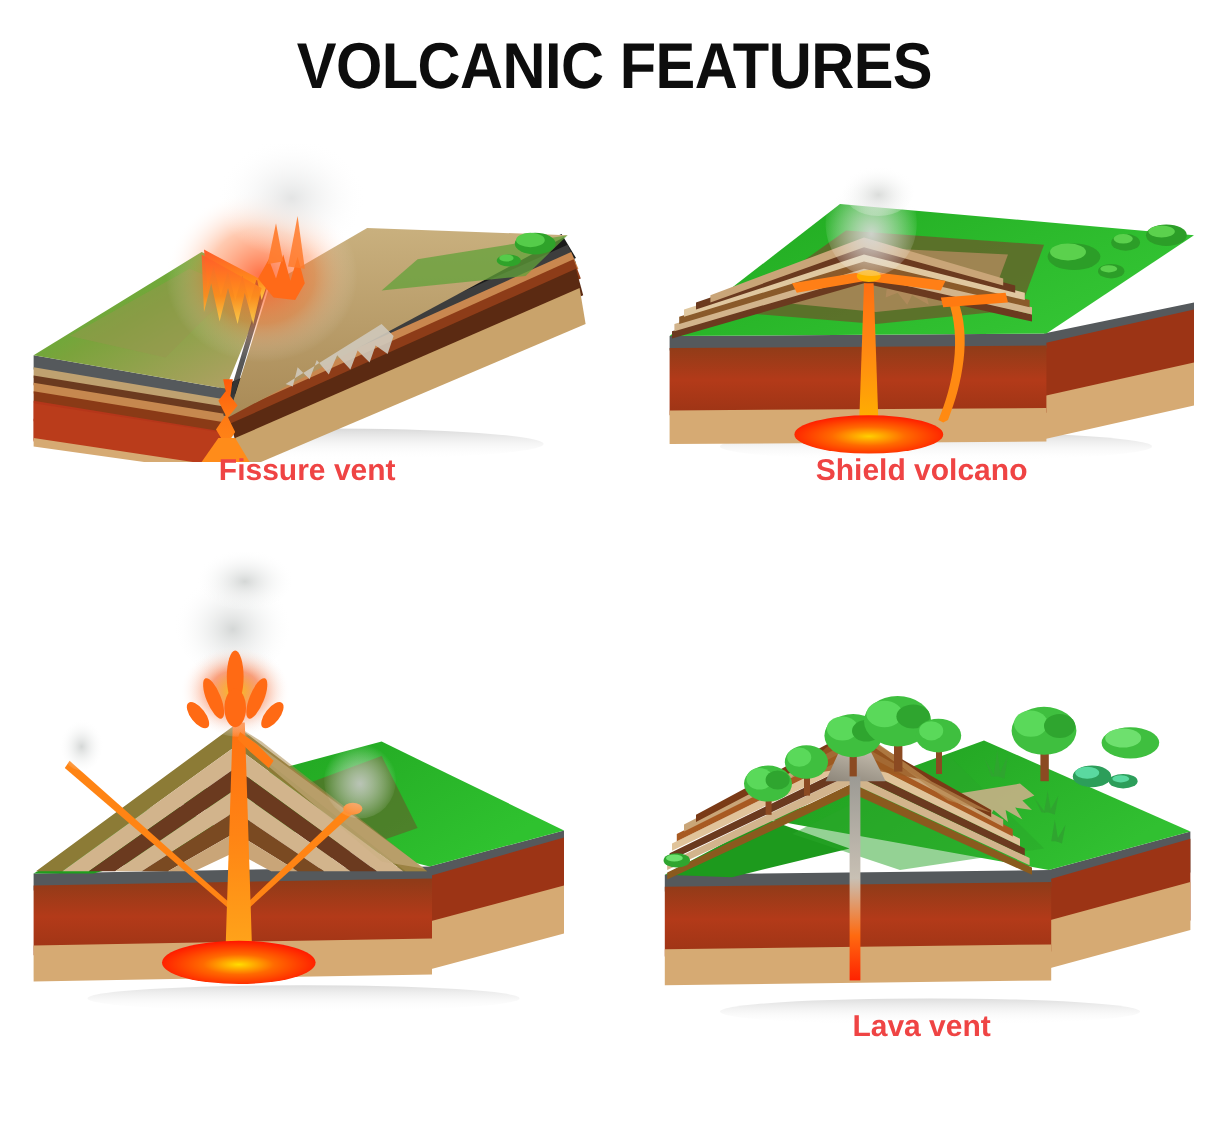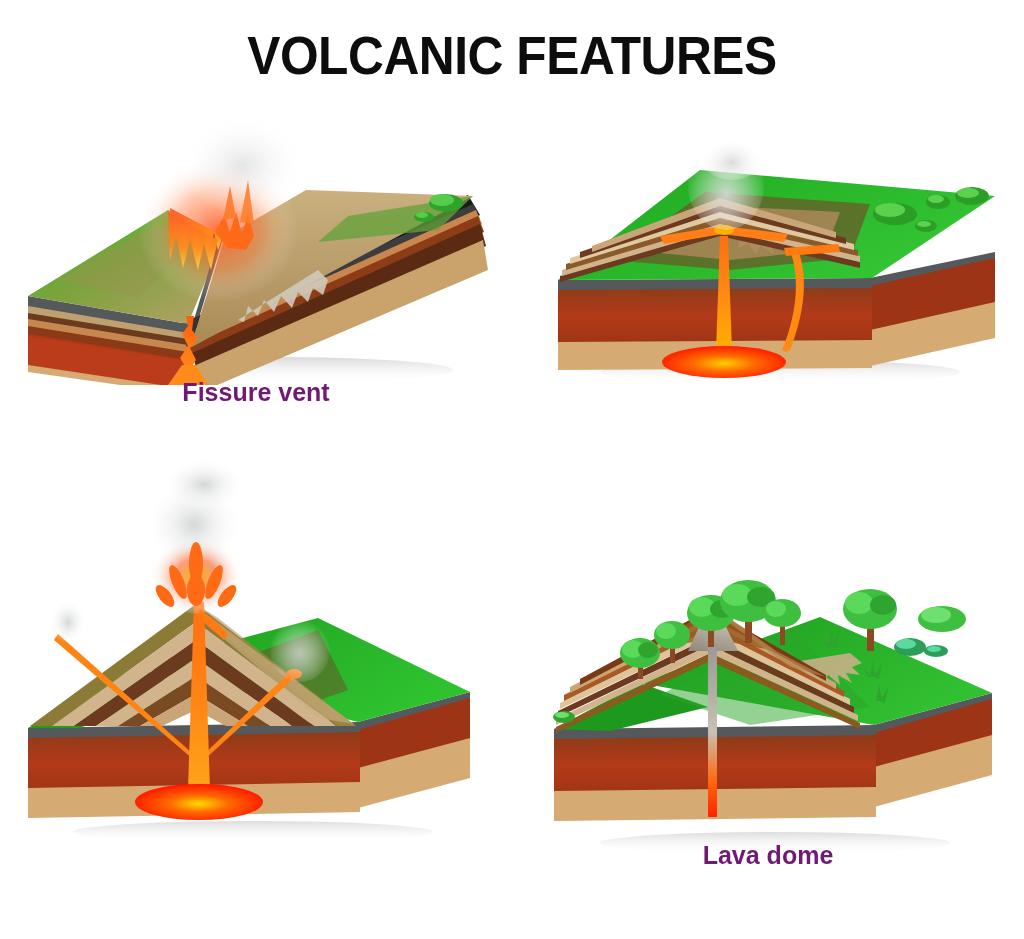--- a/index.html
+++ b/index.html
@@ -9,21 +9,21 @@
   .page{position:relative;width:933px;height:939px;background:#fff;}
 
   .title{position:absolute;top:24px;left:0;width:1024px;text-align:center;
          font-size:54px;font-weight:bold;color:#0d0d0d;letter-spacing:-0.5px;
          font-stretch:condensed;transform:scaleX(0.92);transform-origin:center top;}
 
   .panel{position:absolute;}
   .panel svg{display:block;}
 
   .caption{position:absolute;width:100%;text-align:center;
-           font-size:25px;font-weight:bold;color:#701a75;}
+           font-size:25px;font-weight:bold;color:#ef4444;}
   .cap-fissure{left:0;top:378px;width:512px;}
   .cap-shield{left:512px;top:378px;width:512px;}
   .cap-strato{left:0;top:841px;width:512px;}
   .cap-dome{left:512px;top:841px;width:512px;}
 </style>
 </head>
 <body>
 
 <div class="page">
 
@@ -208,20 +208,21 @@
         <ellipse cx="350" cy="70" rx="15" ry="7" fill="#5bd14d"></ellipse>
         <ellipse cx="398" cy="62" rx="12" ry="7" fill="#2c9e28"></ellipse>
         <ellipse cx="396" cy="59" rx="8" ry="4" fill="#5bd14d"></ellipse>
         <ellipse cx="432" cy="56" rx="17" ry="9" fill="#2c9e28"></ellipse>
         <ellipse cx="428" cy="53" rx="11" ry="5" fill="#5bd14d"></ellipse>
         <ellipse cx="386" cy="86" rx="11" ry="6" fill="#2c9e28"></ellipse>
         <ellipse cx="384" cy="84" rx="7" ry="3" fill="#5bd14d"></ellipse>
       </g>
     </svg>
   </div>
+  <div class="caption cap-shield">Shield volcano</div>
 
   <div class="panel" style="left:18px;top:460px;">
     <svg width="470" height="385" viewBox="0 0 470 385">
       <defs>
         <linearGradient id="stGrass" x1="0" y1="0" x2="1" y2="0.5">
           <stop offset="0" stop-color="#1e9e1e"></stop>
             <stop offset="1" stop-color="#2fc22f"></stop>
         </linearGradient>
         <linearGradient id="stMantle" x1="0" y1="0" x2="0" y2="1">
           <stop offset="0" stop-color="#8e3b18"></stop>
@@ -437,15 +438,15 @@
         <ellipse cx="396" cy="60" rx="15" ry="8" fill="#6ee06e"></ellipse>
         <ellipse cx="370" cy="92" rx="16" ry="9" fill="#2c9e5a"></ellipse>
         <ellipse cx="366" cy="89" rx="10" ry="5" fill="#5ad9a0"></ellipse>
         <ellipse cx="396" cy="96" rx="12" ry="6" fill="#2c9e5a"></ellipse>
         <ellipse cx="394" cy="94" rx="7" ry="3" fill="#5ad9a0"></ellipse>
         <ellipse cx="24" cy="162" rx="11" ry="6" fill="#2fa52f"></ellipse>
         <ellipse cx="22" cy="160" rx="7" ry="3" fill="#6ee06e"></ellipse>
       </g>
     </svg>
   </div>
-  <div class="caption cap-dome">Lava dome</div>
+  <div class="caption cap-dome">Lava vent</div>
 
 </div>
 
 </body></html>

